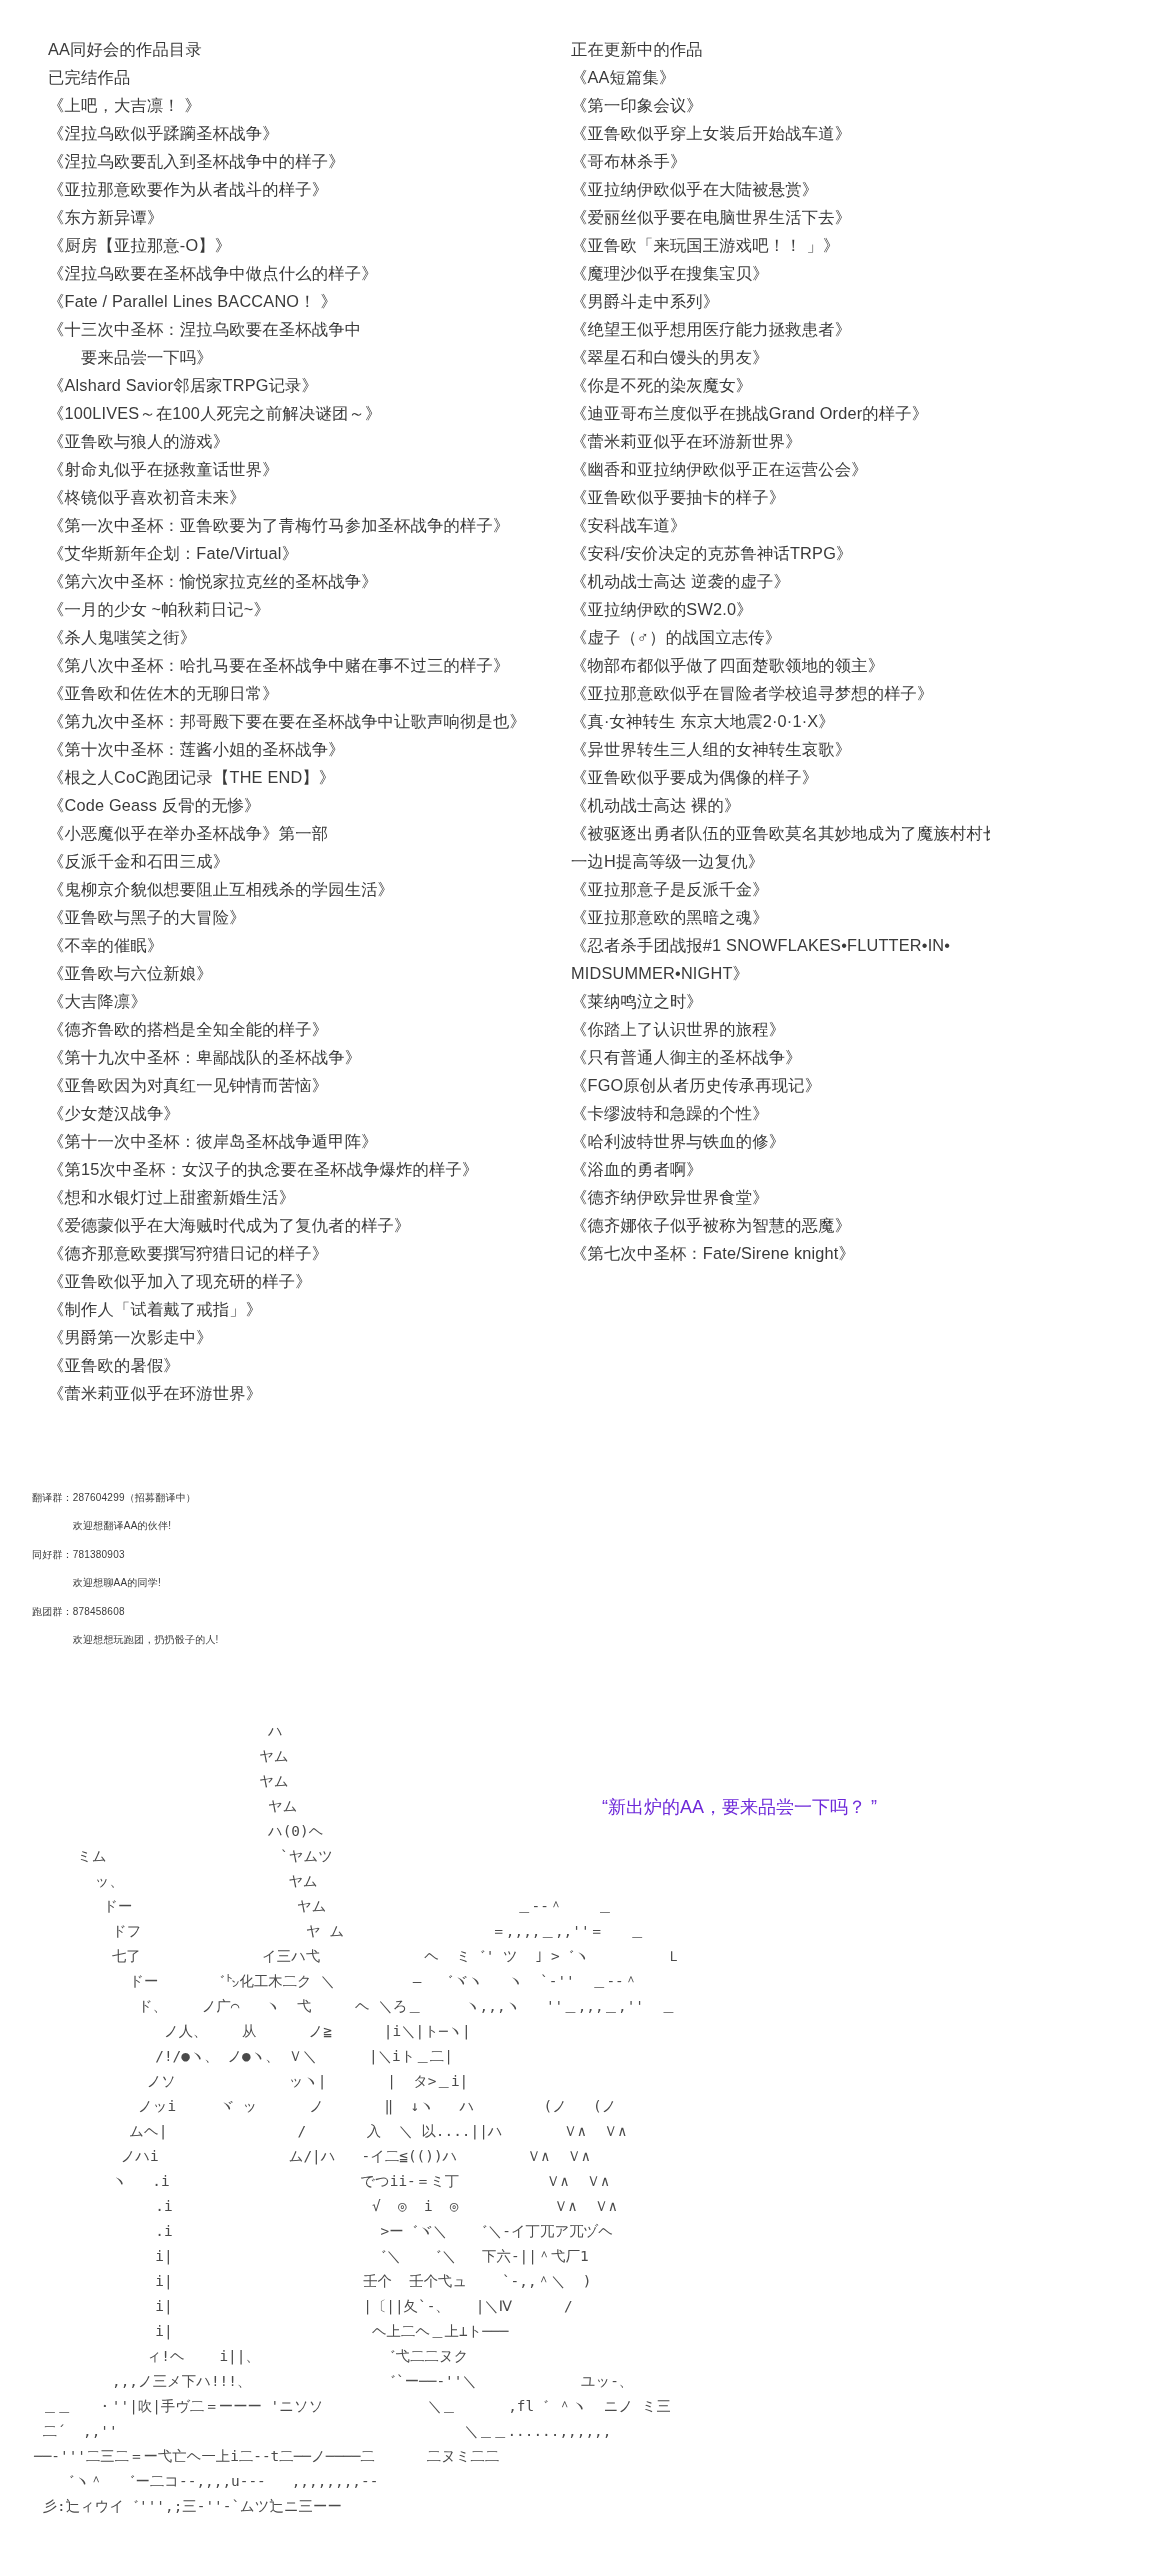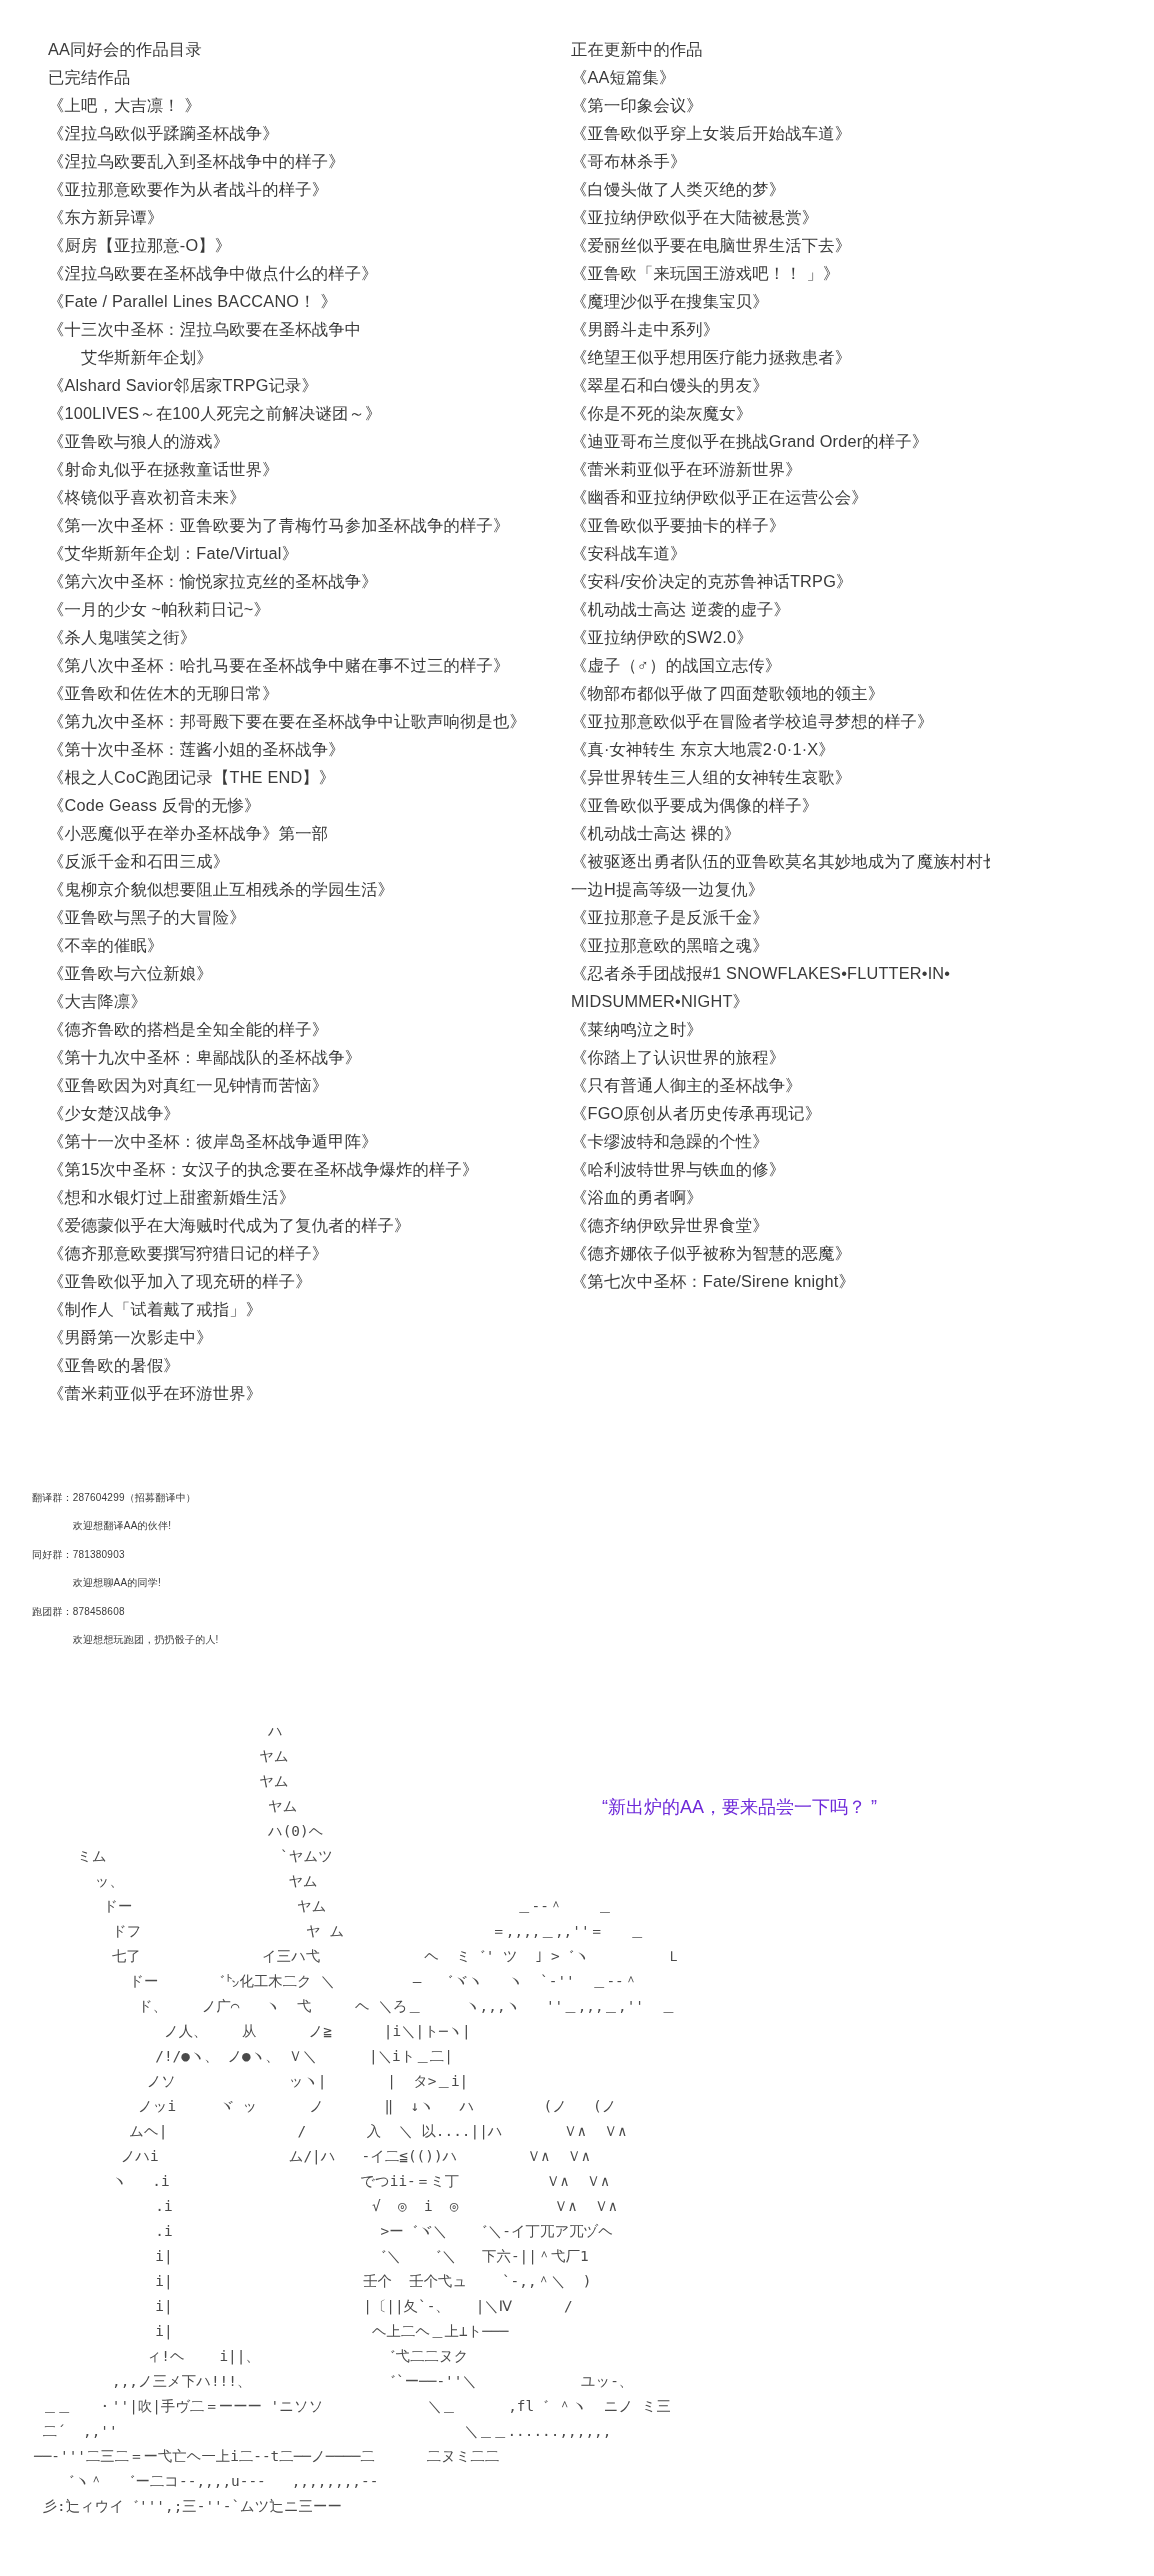--- a/index.html
+++ b/index.html
@@ -63,21 +63,21 @@
     <div>
         <div class="line">《上吧，大吉凛！ 》</div>
         <div class="line">《涅拉乌欧似乎蹂躏圣杯战争》</div>
         <div class="line">《涅拉乌欧要乱入到圣杯战争中的样子》</div>
         <div class="line">《亚拉那意欧要作为从者战斗的样子》</div>
         <div class="line">《东方新异谭》</div>
         <div class="line">《厨房【亚拉那意-O】》</div>
         <div class="line">《涅拉乌欧要在圣杯战争中做点什么的样子》</div>
         <div class="line">《Fate / Parallel Lines BACCANO！ 》</div>
         <div class="line">《十三次中圣杯：涅拉乌欧要在圣杯战争中</div>
-        <div class="line">　　艾华斯新年企划》</div>
+        <div class="line">　　要来品尝一下吗》</div>
         <div class="line">《Alshard Savior邻居家TRPG记录》</div>
         <div class="line">《100LIVES～在100人死完之前解决谜团～》</div>
         <div class="line">《亚鲁欧与狼人的游戏》</div>
         <div class="line">《射命丸似乎在拯救童话世界》</div>
         <div class="line">《柊镜似乎喜欢初音未来》</div>
         <div class="line">《第一次中圣杯：亚鲁欧要为了青梅竹马参加圣杯战争的样子》</div>
         <div class="line">《艾华斯新年企划：Fate/Virtual》</div>
         <div class="line">《第六次中圣杯：愉悦家拉克丝的圣杯战争》</div>
         <div class="line">《一月的少女 ~帕秋莉日记~》</div>
         <div class="line">《杀人鬼嗤笑之街》</div>
@@ -111,21 +111,20 @@
       </div>
   </div>
 
   <div class="col col-right">
     <div class="line">正在更新中的作品</div>
     <div>
         <div class="line">《AA短篇集》</div>
         <div class="line">《第一印象会议》</div>
         <div class="line">《亚鲁欧似乎穿上女装后开始战车道》</div>
         <div class="line">《哥布林杀手》</div>
-        <div class="line">《白馒头做了人类灭绝的梦》</div>
         <div class="line">《亚拉纳伊欧似乎在大陆被悬赏》</div>
         <div class="line">《爱丽丝似乎要在电脑世界生活下去》</div>
         <div class="line">《亚鲁欧「来玩国王游戏吧！！ 」》</div>
         <div class="line">《魔理沙似乎在搜集宝贝》</div>
         <div class="line">《男爵斗走中系列》</div>
         <div class="line">《绝望王似乎想用医疗能力拯救患者》</div>
         <div class="line">《翠星石和白馒头的男友》</div>
         <div class="line">《你是不死的染灰魔女》</div>
         <div class="line">《迪亚哥布兰度似乎在挑战Grand Order的样子》</div>
         <div class="line">《蕾米莉亚似乎在环游新世界》</div>

